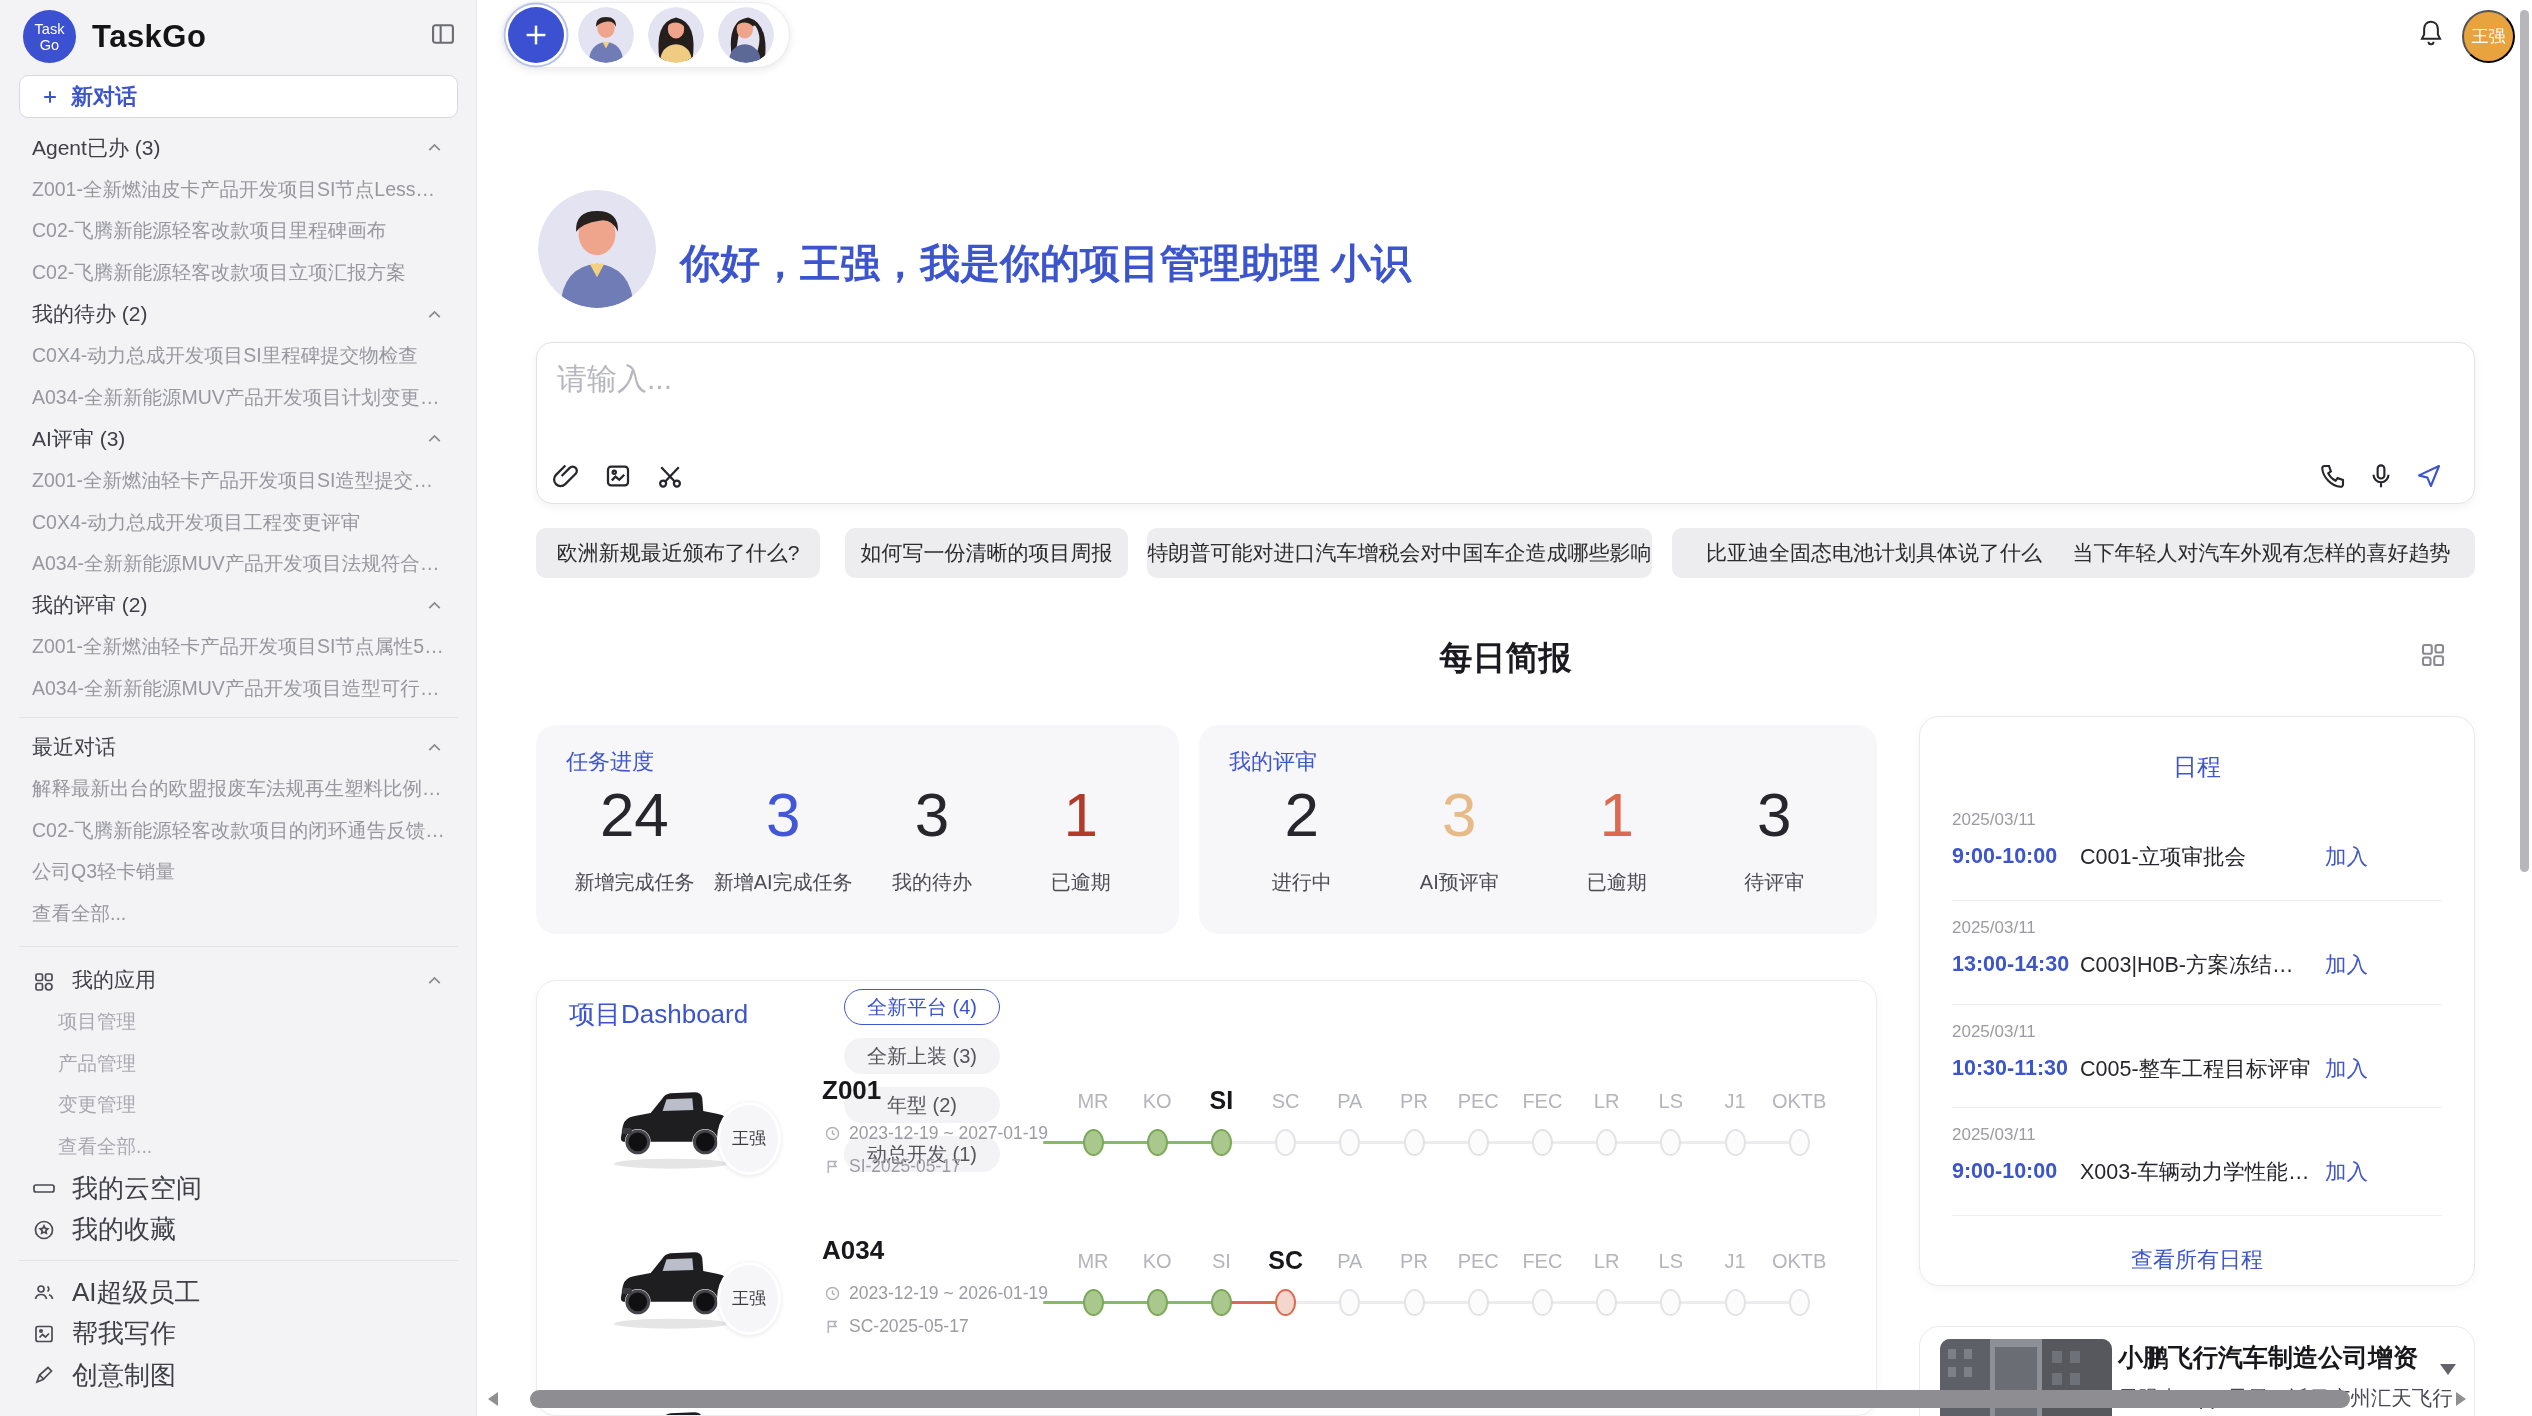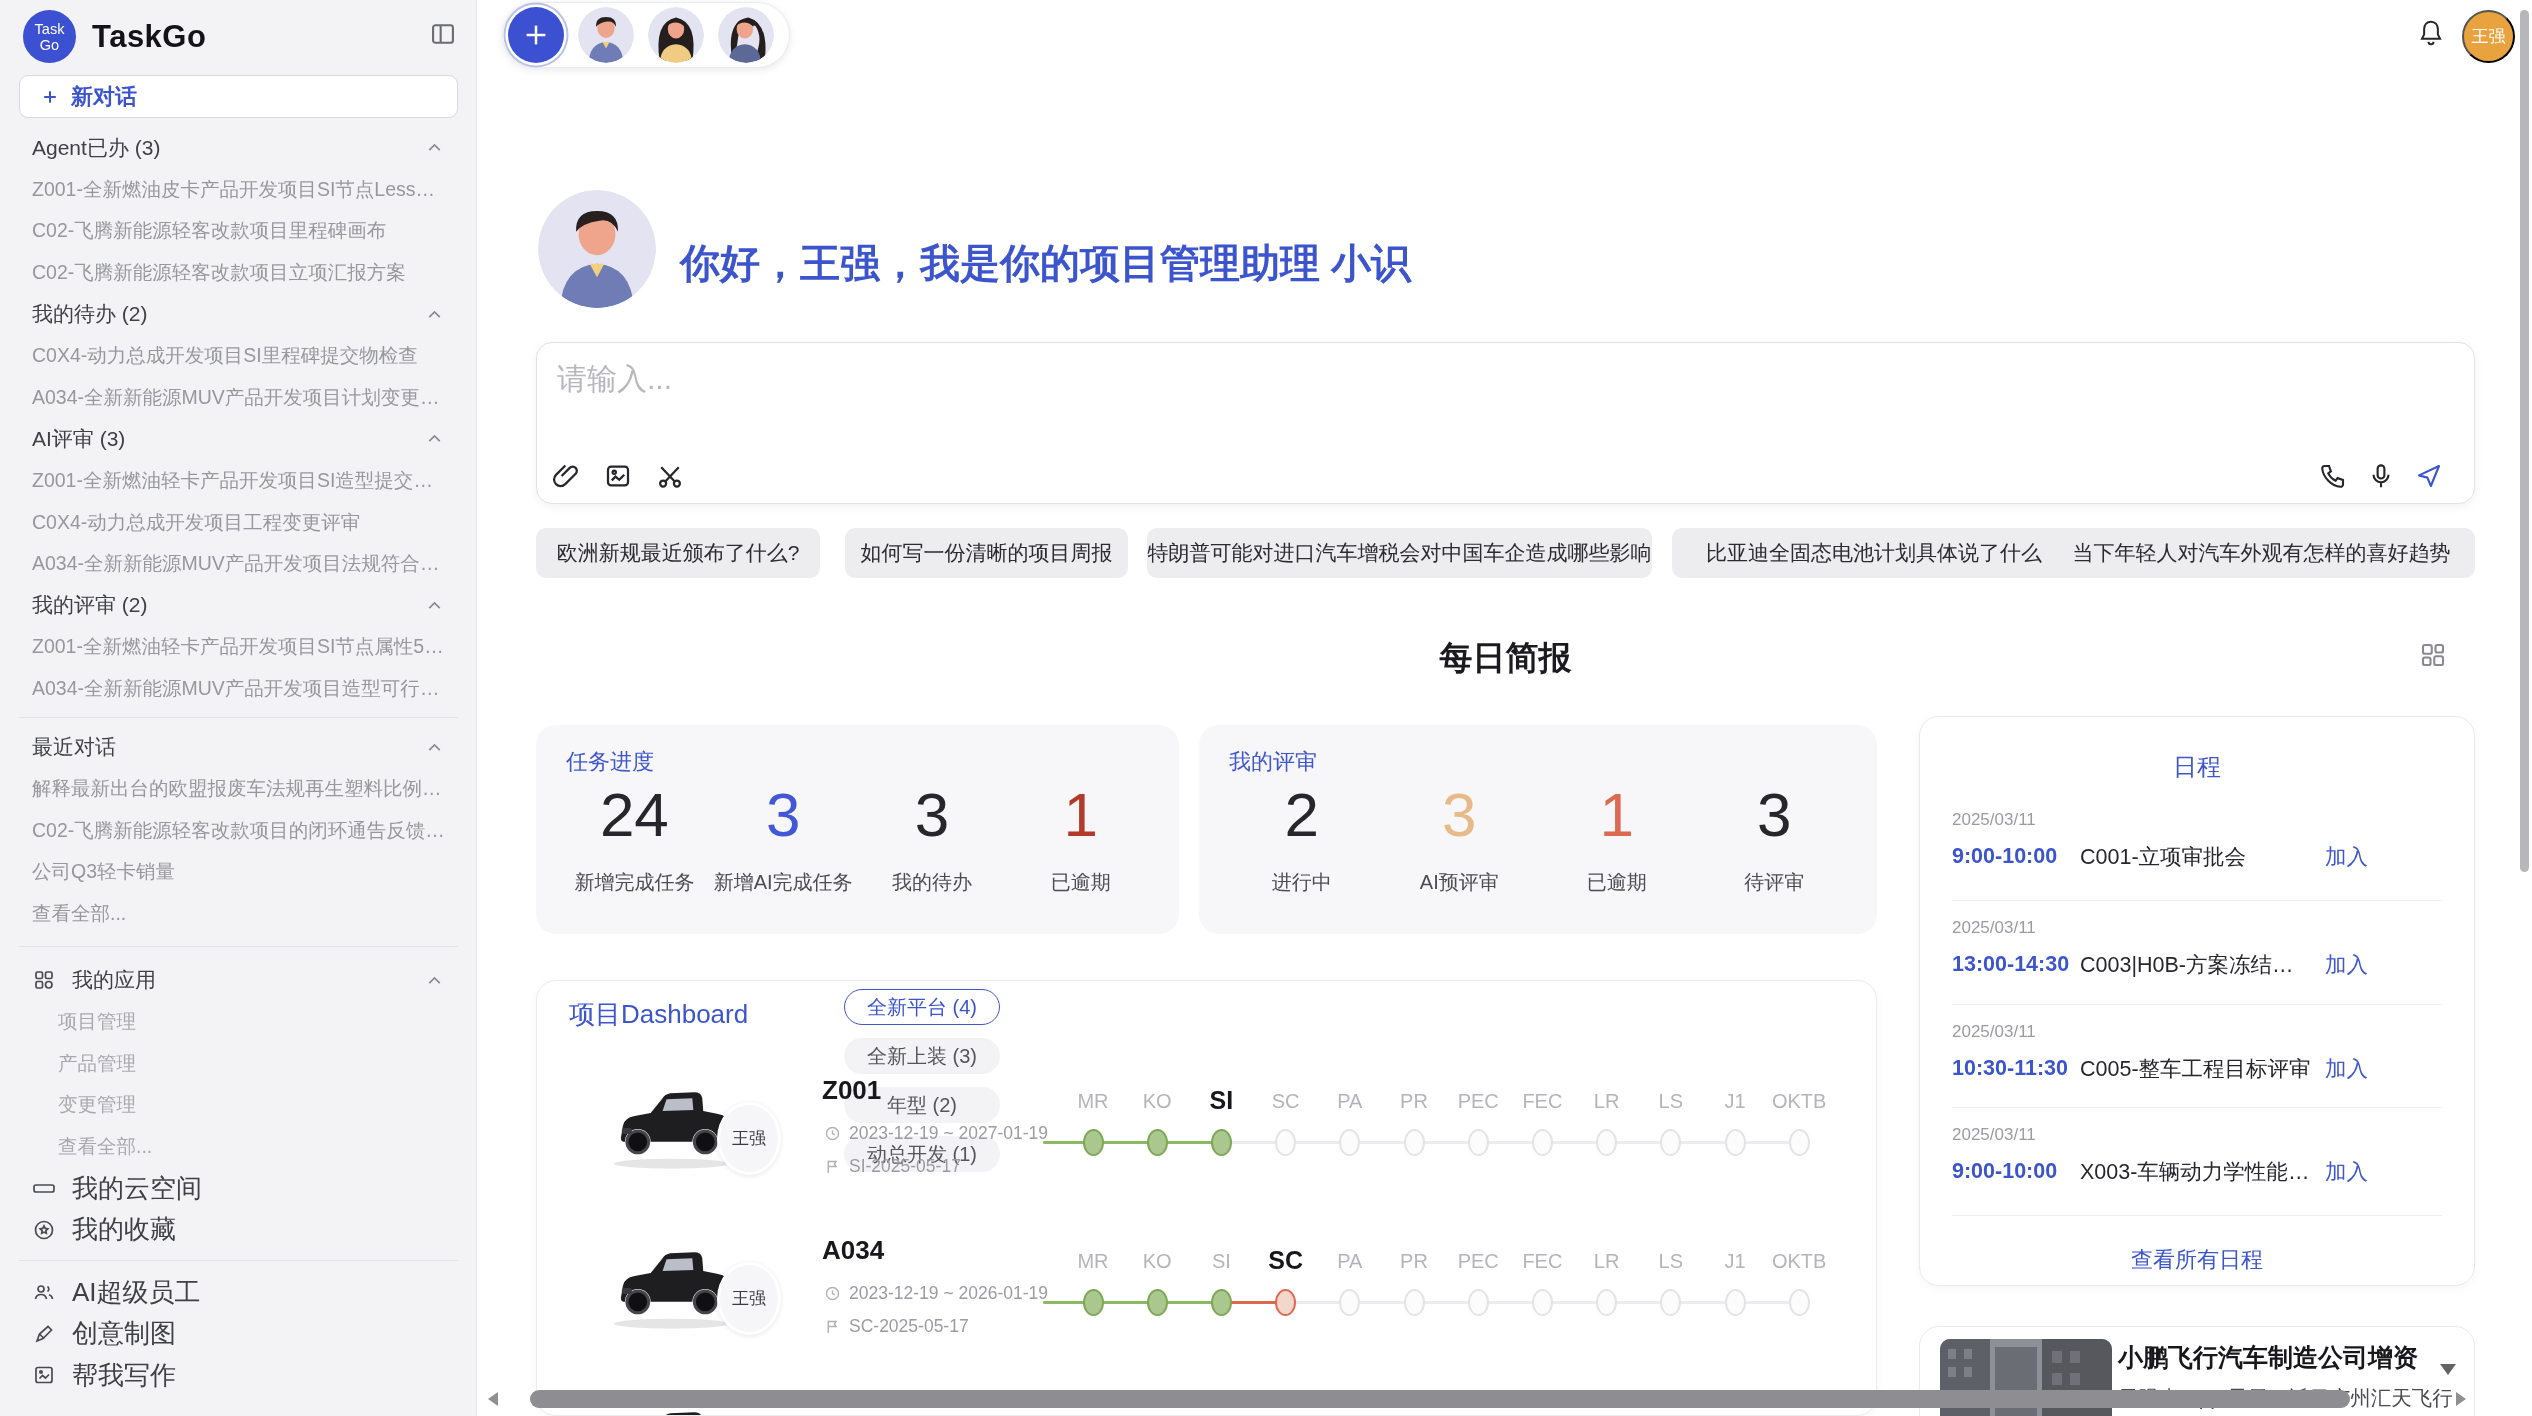--- a/index.html
+++ b/index.html
@@ -14,21 +14,21 @@
   .panel-btn { position:absolute; left:428px; top:20px; width:30px; height:28px; background:none; border:none; cursor:pointer; color:#6b6b73; }
   .new-chat { position:absolute; left:19px; top:75px; width:439px; height:43px; background:#fff; border:1.5px solid #d8d8e2; border-radius:9px; display:flex; align-items:center; gap:11px; padding:0 20px; cursor:pointer; color:#3c55cc; font-size:22px; font-weight:600; font-family:inherit; }
   .side-flow { position:absolute; left:0; top:127px; width:477px; }
   .srow { height:41.6px; display:flex; align-items:center; padding:0 32px; }
   .sec-head { justify-content:space-between; cursor:pointer; }
   .sec-title { font-size:21px; color:#3f3f47; font-weight:500; }
   .side-item { cursor:pointer; }
   .side-item-text { font-size:19.5px; color:#97979f; white-space:nowrap; overflow:hidden; text-overflow:ellipsis; max-width:420px; }
   .side-divider { height:1px; background:#e4e4e8; margin:8px 19px; }
   .group-head { justify-content:space-between; cursor:pointer; }
-  .group-left { display:flex; align-items:center; gap:16px; color:#3f3f47; font-size:21px; }
+  .group-left { display:flex; align-items:flex-end; gap:16px; color:#3f3f47; font-size:21px; }
   .sub-item { padding-left:58px; cursor:pointer; }
   .sub-item .side-item-text { color:#a8a8b0; }
   .tool-row { display:flex; align-items:center; gap:16px; color:#3f3f47; font-size:26px; cursor:pointer; }
   .sicon { width:24px; height:24px; flex:0 0 auto; color:#4a4a52; }
   .chev { width:21px; height:21px; color:#8a8a92; }
 
   
   .avatar-pill { position:absolute; left:502px; top:2px; width:288px; height:66px; background:#fff; border:1px solid #ececf0; border-radius:33px; box-shadow:0 2px 8px rgba(0,0,0,.09); display:flex; align-items:center; padding:0 5px; gap:14px; }
   .pill-plus { width:56px; height:56px; border-radius:50%; background:#3b51d1; border:none; cursor:pointer; display:flex; align-items:center; justify-content:center; box-shadow:0 0 0 2.5px #fff, 0 0 0 4.5px #b9c3e8; }
   .pill-avatar { width:56px; height:56px; border-radius:50%; overflow:hidden; cursor:pointer; }
@@ -260,32 +260,32 @@
             <svg class="sicon" viewBox="0 0 24 24" fill="none" stroke="currentColor" stroke-width="1.7">
               <circle cx="9" cy="9" r="3"></circle>
               <path d="M3.5 19c.5-3 2.6-4.5 5.5-4.5s5 1.5 5.5 4.5"></path>
               <path d="M15.5 6.5a3 3 0 0 1 0 5"></path>
               <path d="M17 14.7c2 .6 3.2 2 3.5 4.3"></path>
             </svg>
             <span>AI超级员工</span>
           </div>
           <div class="srow tool-row">
             <svg class="sicon" viewBox="0 0 24 24" fill="none" stroke="currentColor" stroke-width="1.7">
-              <path d="M5 19l2.5-7L16 4.5 19.5 8 11 16.5 5 19z"></path>
-              <path d="M7.5 12l4.5 4.5"></path>
-            </svg>
-            <span>创意制图</span>
-          </div>
-          <div class="srow tool-row">
-            <svg class="sicon" viewBox="0 0 24 24" fill="none" stroke="currentColor" stroke-width="1.7">
               <rect x="4" y="4.5" width="16" height="15" rx="2"></rect>
               <path d="M7.5 15.5l3-3 3 2.5 3.5-3.5"></path>
               <circle cx="9" cy="9" r="1.2"></circle>
             </svg>
             <span>帮我写作</span>
+          </div>
+          <div class="srow tool-row">
+            <svg class="sicon" viewBox="0 0 24 24" fill="none" stroke="currentColor" stroke-width="1.7">
+              <path d="M5 19l2.5-7L16 4.5 19.5 8 11 16.5 5 19z"></path>
+              <path d="M7.5 12l4.5 4.5"></path>
+            </svg>
+            <span>创意制图</span>
           </div>
         </div>
     </div>
   </aside>
 
   <div class="avatar-pill">
     <button class="pill-plus">
       <svg viewBox="0 0 24 24" fill="none" stroke="#fff" stroke-width="2" width="30" height="30">
           <line x1="12" y1="4.5" x2="12" y2="19.5"></line>
           <line x1="4.5" y1="12" x2="19.5" y2="12"></line>

